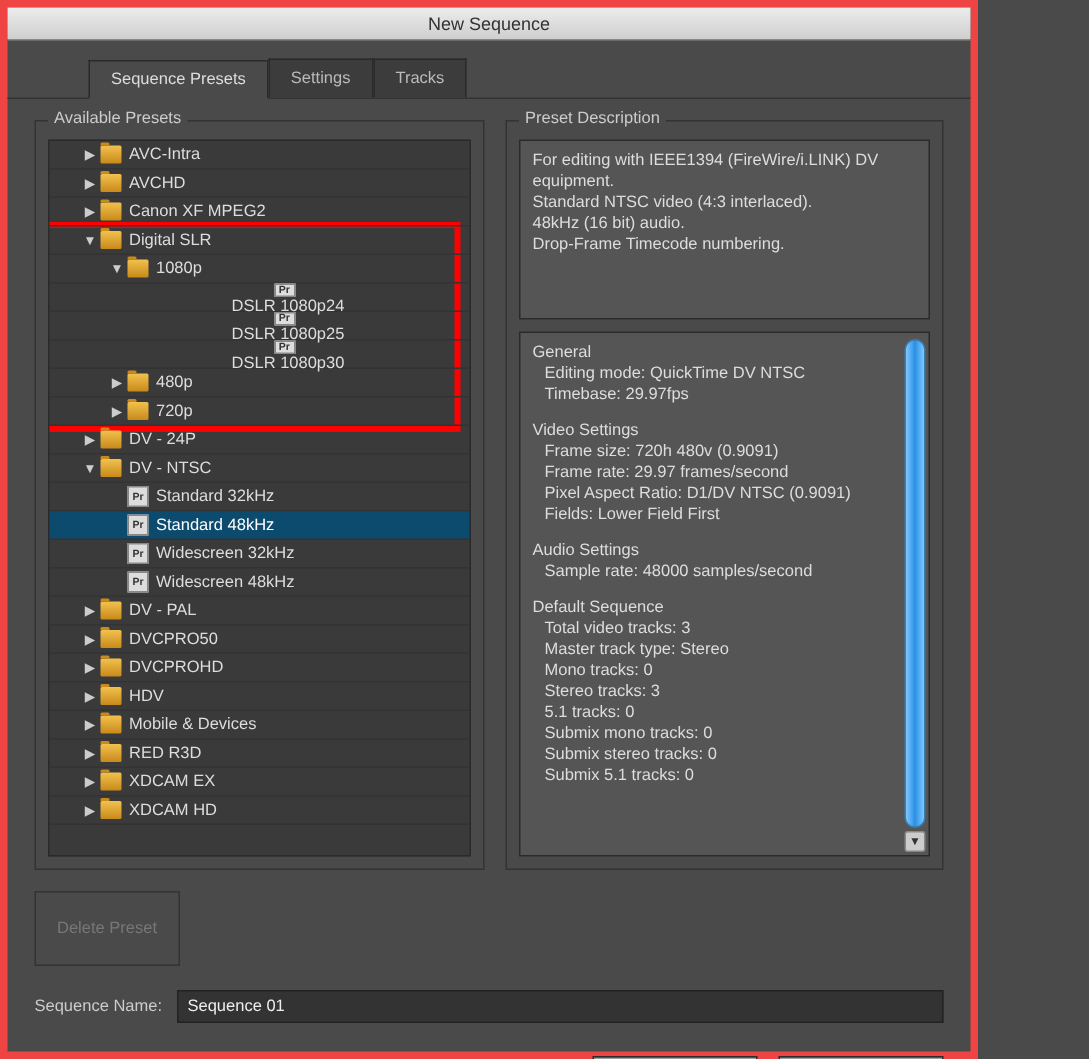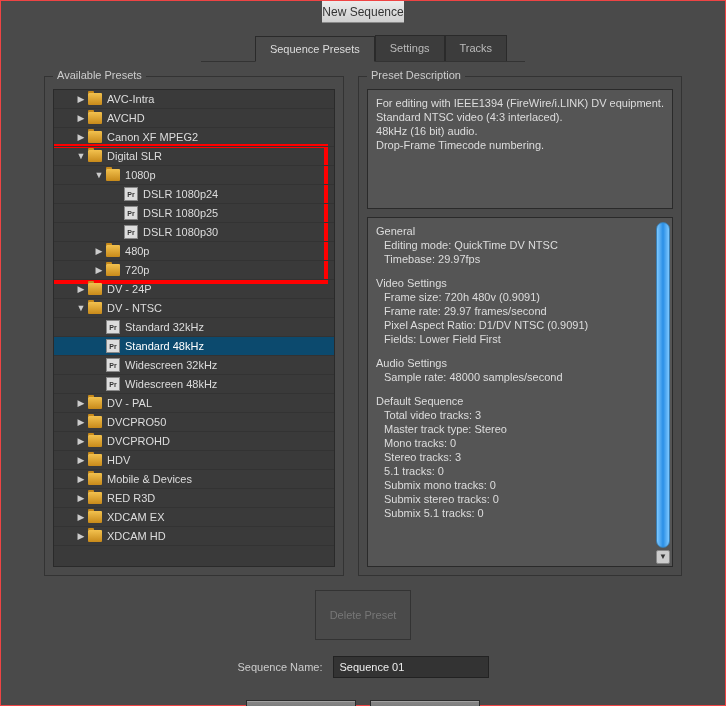--- a/index.html
+++ b/index.html
@@ -6,27 +6,26 @@
   body {
     background: #4a4a4a;
     font-family: "Lucida Grande", Arial, sans-serif;
     font-size: 11px;
     color: #ccc;
     width: 726px;
     height: 706px;
     overflow: hidden;
   }
   .dialog {
-    width: 726px;
+    width: 652px;
     height: 706px;
     background: #4a4a4a;
-    border: 1px solid #ef4444;
+    border: 5px solid #ef4444;
     display: flex;
     flex-direction: column;
-    align-items: center;
   }
   .titlebar {
     height: 22px;
     background: linear-gradient(#ececec,#cfcfcf);
     color: #333;
     font-size: 12px;
     text-align: center;
     line-height: 22px;
     border-bottom: 1px solid #888;
   }
@@ -129,21 +128,21 @@
     width: 14px; height: 14px;
     background: #ddd;
     border:1px solid #888;
     margin-right:5px;
     display:inline-flex;
     align-items:center;justify-content:center;
     font-size:7px;color:#333;font-weight:bold;
   }
   .indent1{padding-left:22px;}
   .indent2{padding-left:40px;}
-  .indent3{padding-left:58px;}
+  .indent3{padding-left:38px;flex-direction:column;}
   .redbox{
     position:absolute;
     border:4px solid #ff0000;
     pointer-events:none;
     left:-6px; right:6px;
     top:54px; height:140px;
   }
   .desc-box {
     margin:12px 8px 4px 8px;
     height:120px;

